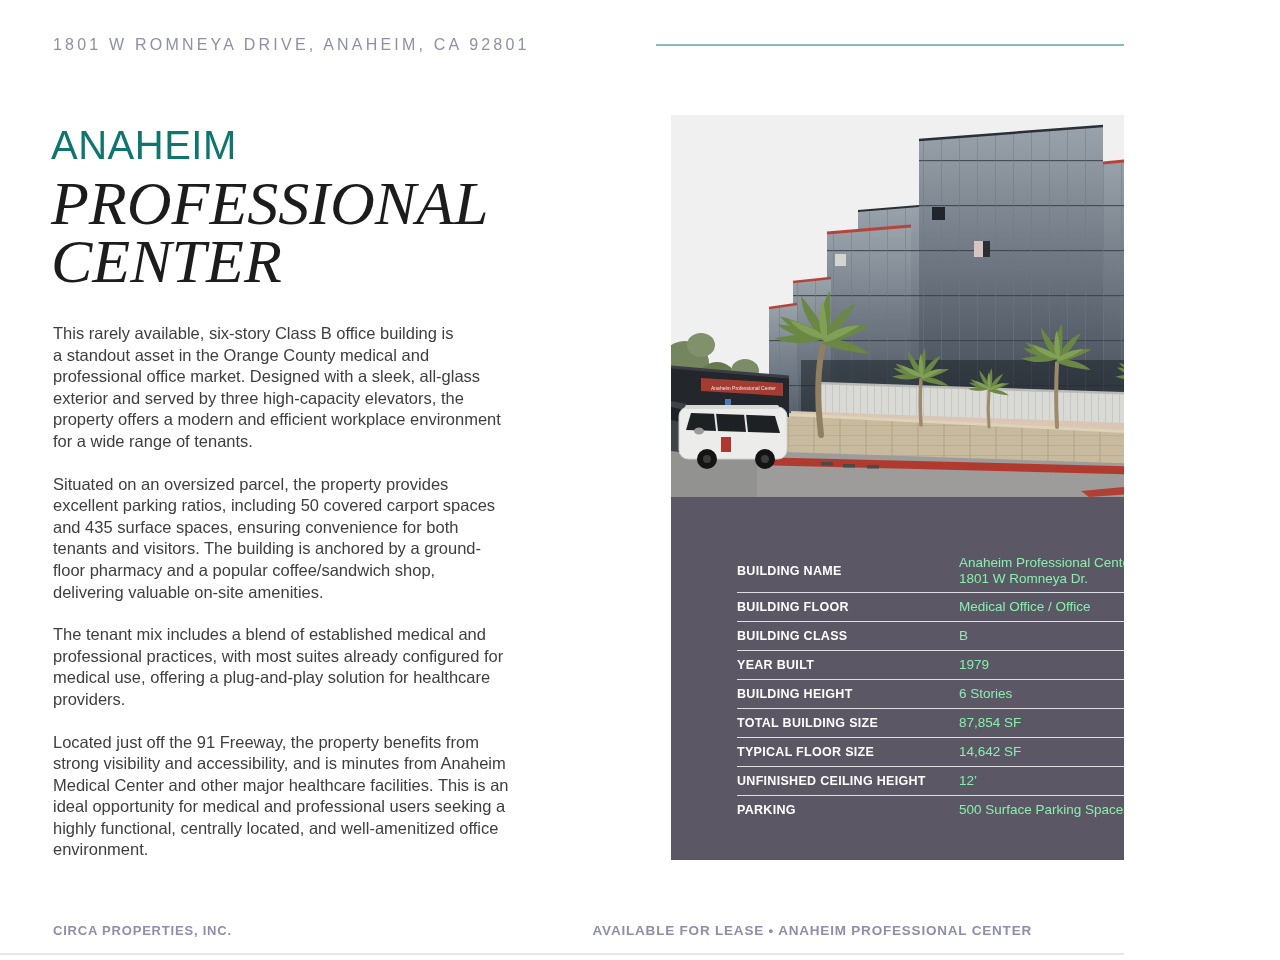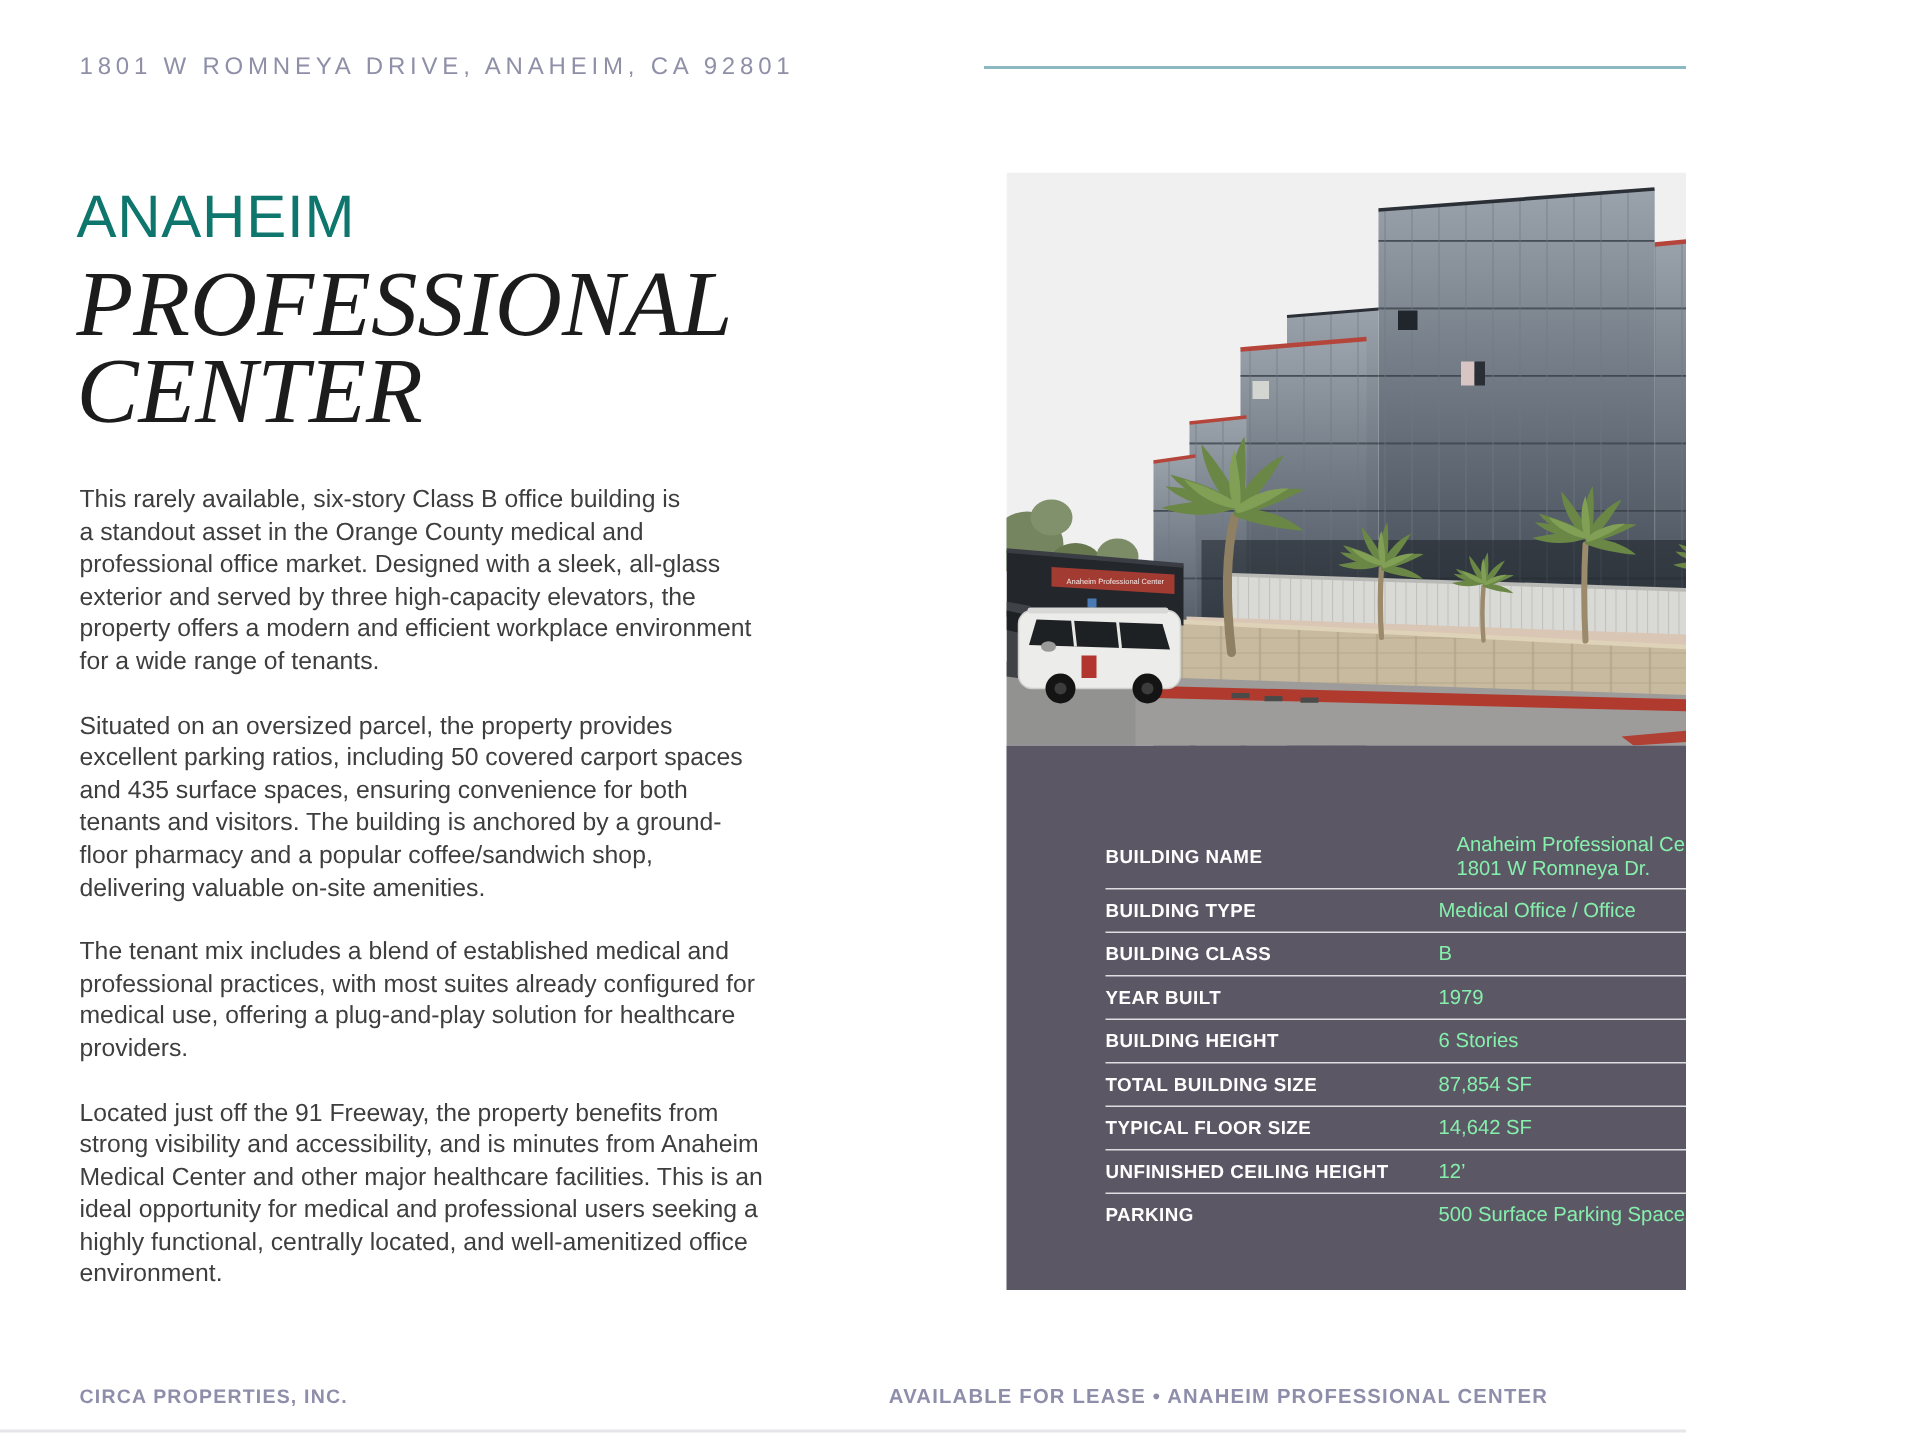--- a/index.html
+++ b/index.html
@@ -18,21 +18,21 @@
   .body-copy{position:absolute;left:53px;top:323px;width:520px;font-size:16.5px;
              line-height:21.6px;color:#3e3e3e;}
   .body-copy p{margin:0 0 21px 0;white-space:pre-line;}
 
   .photo{position:absolute;left:671px;top:115px;width:565px;height:382px;display:block;}
 
   .panel{position:absolute;left:671px;top:497px;width:565px;height:363px;background:#5b5765;}
   .spec-table{position:absolute;left:66px;top:53px;width:437px;}
   .spec-row{display:flex;align-items:center;height:28px;
             border-bottom:1px solid rgba(255,255,255,.8);}
-  .spec-row.first{height:42px;gap:12px;}
+  .spec-row.first{height:42px;}
   .spec-row.last{border-bottom:none;}
   .spec-label{width:222px;flex:none;font-size:12.5px;font-weight:600;letter-spacing:.3px;
               color:#ffffff;}
   .spec-value{flex:1;font-size:13.5px;font-weight:500;color:#86efac;white-space:pre-line;
               line-height:16px;}
 
   .footer-left{position:absolute;left:53px;top:923px;font-size:13px;letter-spacing:.8px;
                color:#8e8eab;font-weight:700;}
   .footer-right{position:absolute;right:92px;top:923px;font-size:13.5px;letter-spacing:.8px;
                 color:#8e8eab;font-weight:700;}
@@ -222,21 +222,21 @@
   </svg>
 
   <div class="panel">
     <div class="spec-table">
       <div class="spec-row first">
         <div class="spec-label">BUILDING NAME</div>
         <div class="spec-value">Anaheim Professional Center –
 1801 W Romneya Dr.</div>
       </div>
       <div class="spec-row">
-        <div class="spec-label">BUILDING TYPE</div>
+        <div class="spec-label">BUILDING FLOOR</div>
         <div class="spec-value">Medical Office / Office</div>
       </div>
       <div class="spec-row">
         <div class="spec-label">BUILDING CLASS</div>
         <div class="spec-value">B</div>
       </div>
       <div class="spec-row">
         <div class="spec-label">YEAR BUILT</div>
         <div class="spec-value">1979</div>
       </div>

